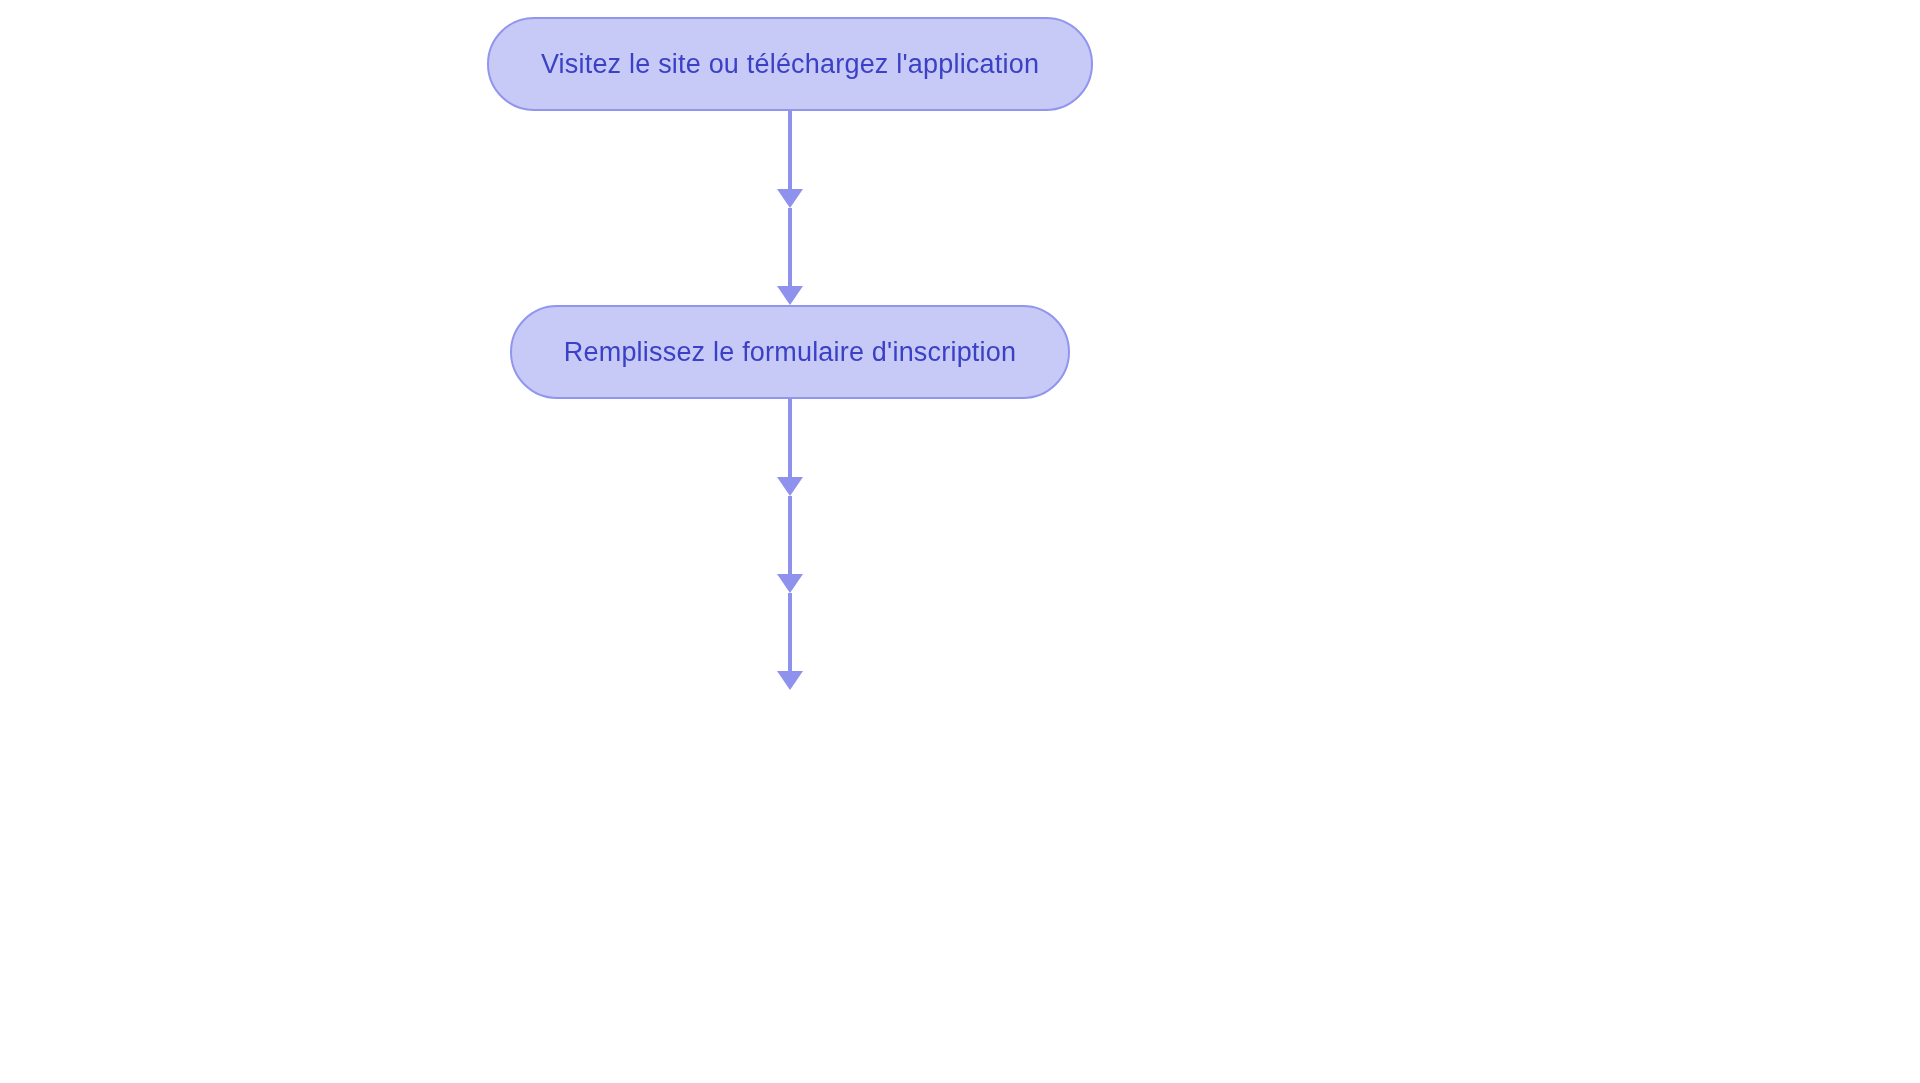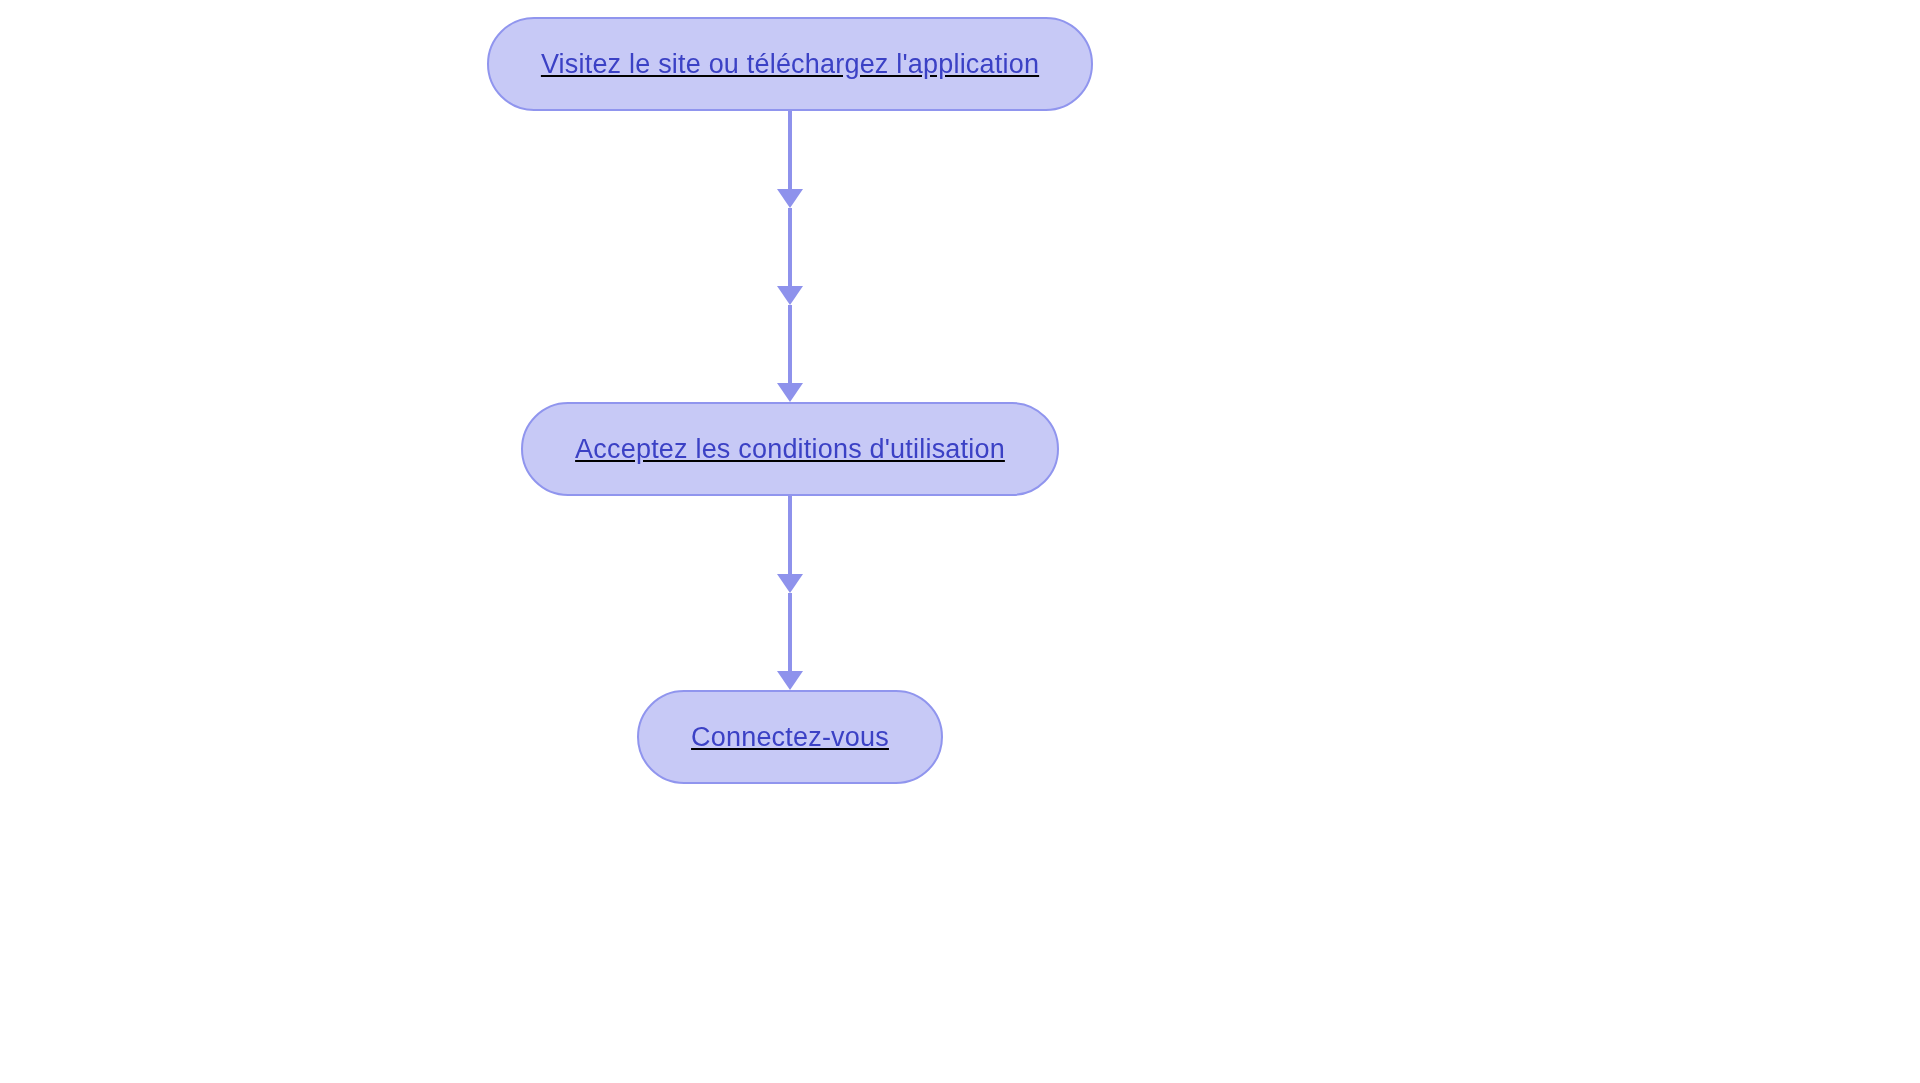--- a/index.html
+++ b/index.html
@@ -7,21 +7,20 @@
     padding: 0;
     background: #ffffff;
     font-family: "Liberation Sans", sans-serif;
   }
   .canvas {
     position: relative;
     width: 1580px;
     height: 1083px;
     background: var(--bg, #ffffff);
     overflow: hidden;
-    text-decoration: underline;
   }
   .flow {
     display: flex;
     flex-direction: column;
     align-items: center;
     padding-top: 17px;
   }
   .node {
     box-sizing: border-box;
     min-height: 94px;
@@ -70,39 +69,36 @@
       <div class="line"></div>
       <div class="head"></div>
     </div>
 
 
     <div class="arrow">
       <div class="line"></div>
       <div class="head"></div>
     </div>
 
-
-    <div class="arrow">
-      <div class="line"></div>
-      <div class="head"></div>
-    </div>
-
     <div class="node">
-      <span>Acceptez les conditions d'utilisation</span>
+      <span>Remplissez le formulaire d'inscription</span>
     </div>
 
     <div class="arrow">
       <div class="line"></div>
       <div class="head"></div>
     </div>
 
 
     <div class="arrow">
       <div class="line"></div>
       <div class="head"></div>
     </div>
 
-    <div class="node">
-      <span>Connectez-vous</span>
+
+    <div class="arrow">
+      <div class="line"></div>
+      <div class="head"></div>
     </div>
+
 
   </div>
 </div>
 
 </body></html>

